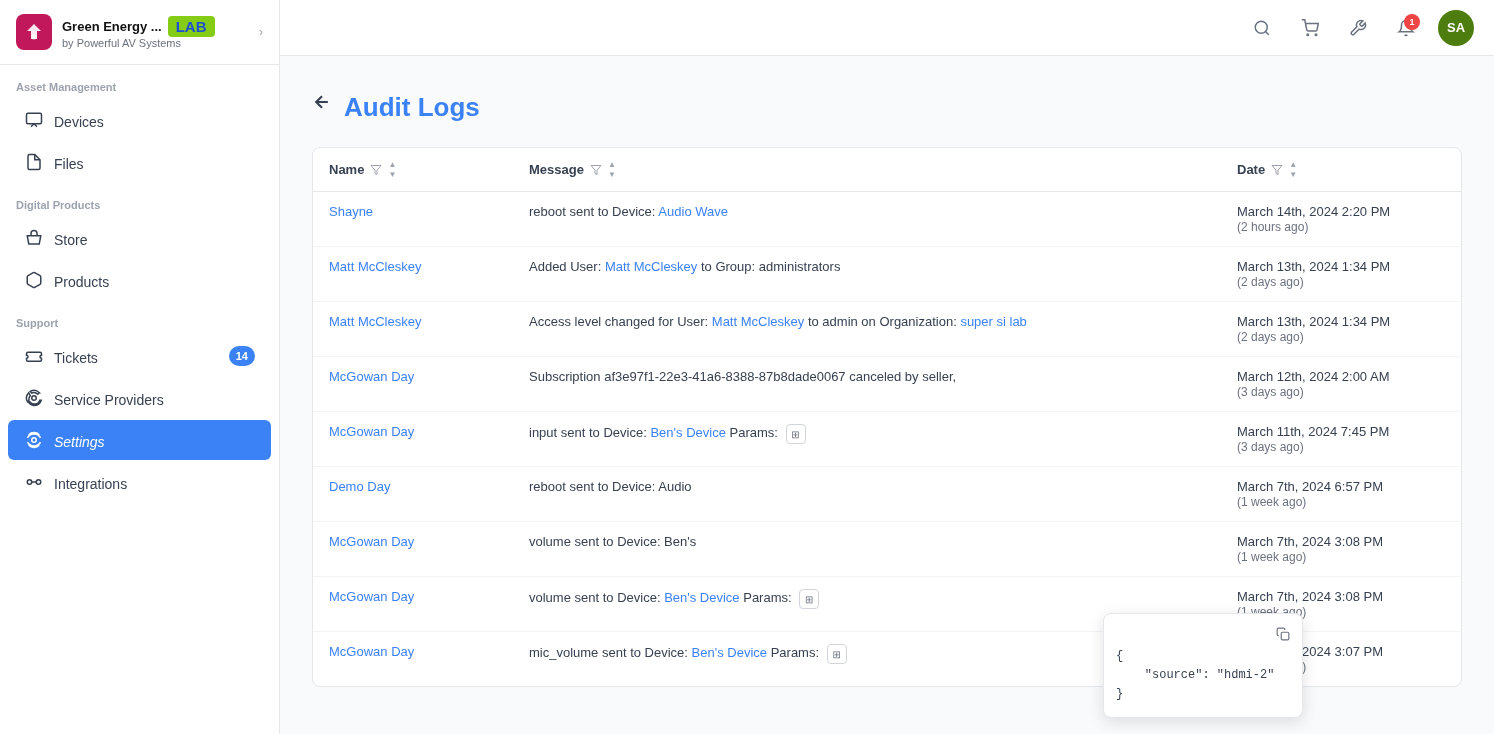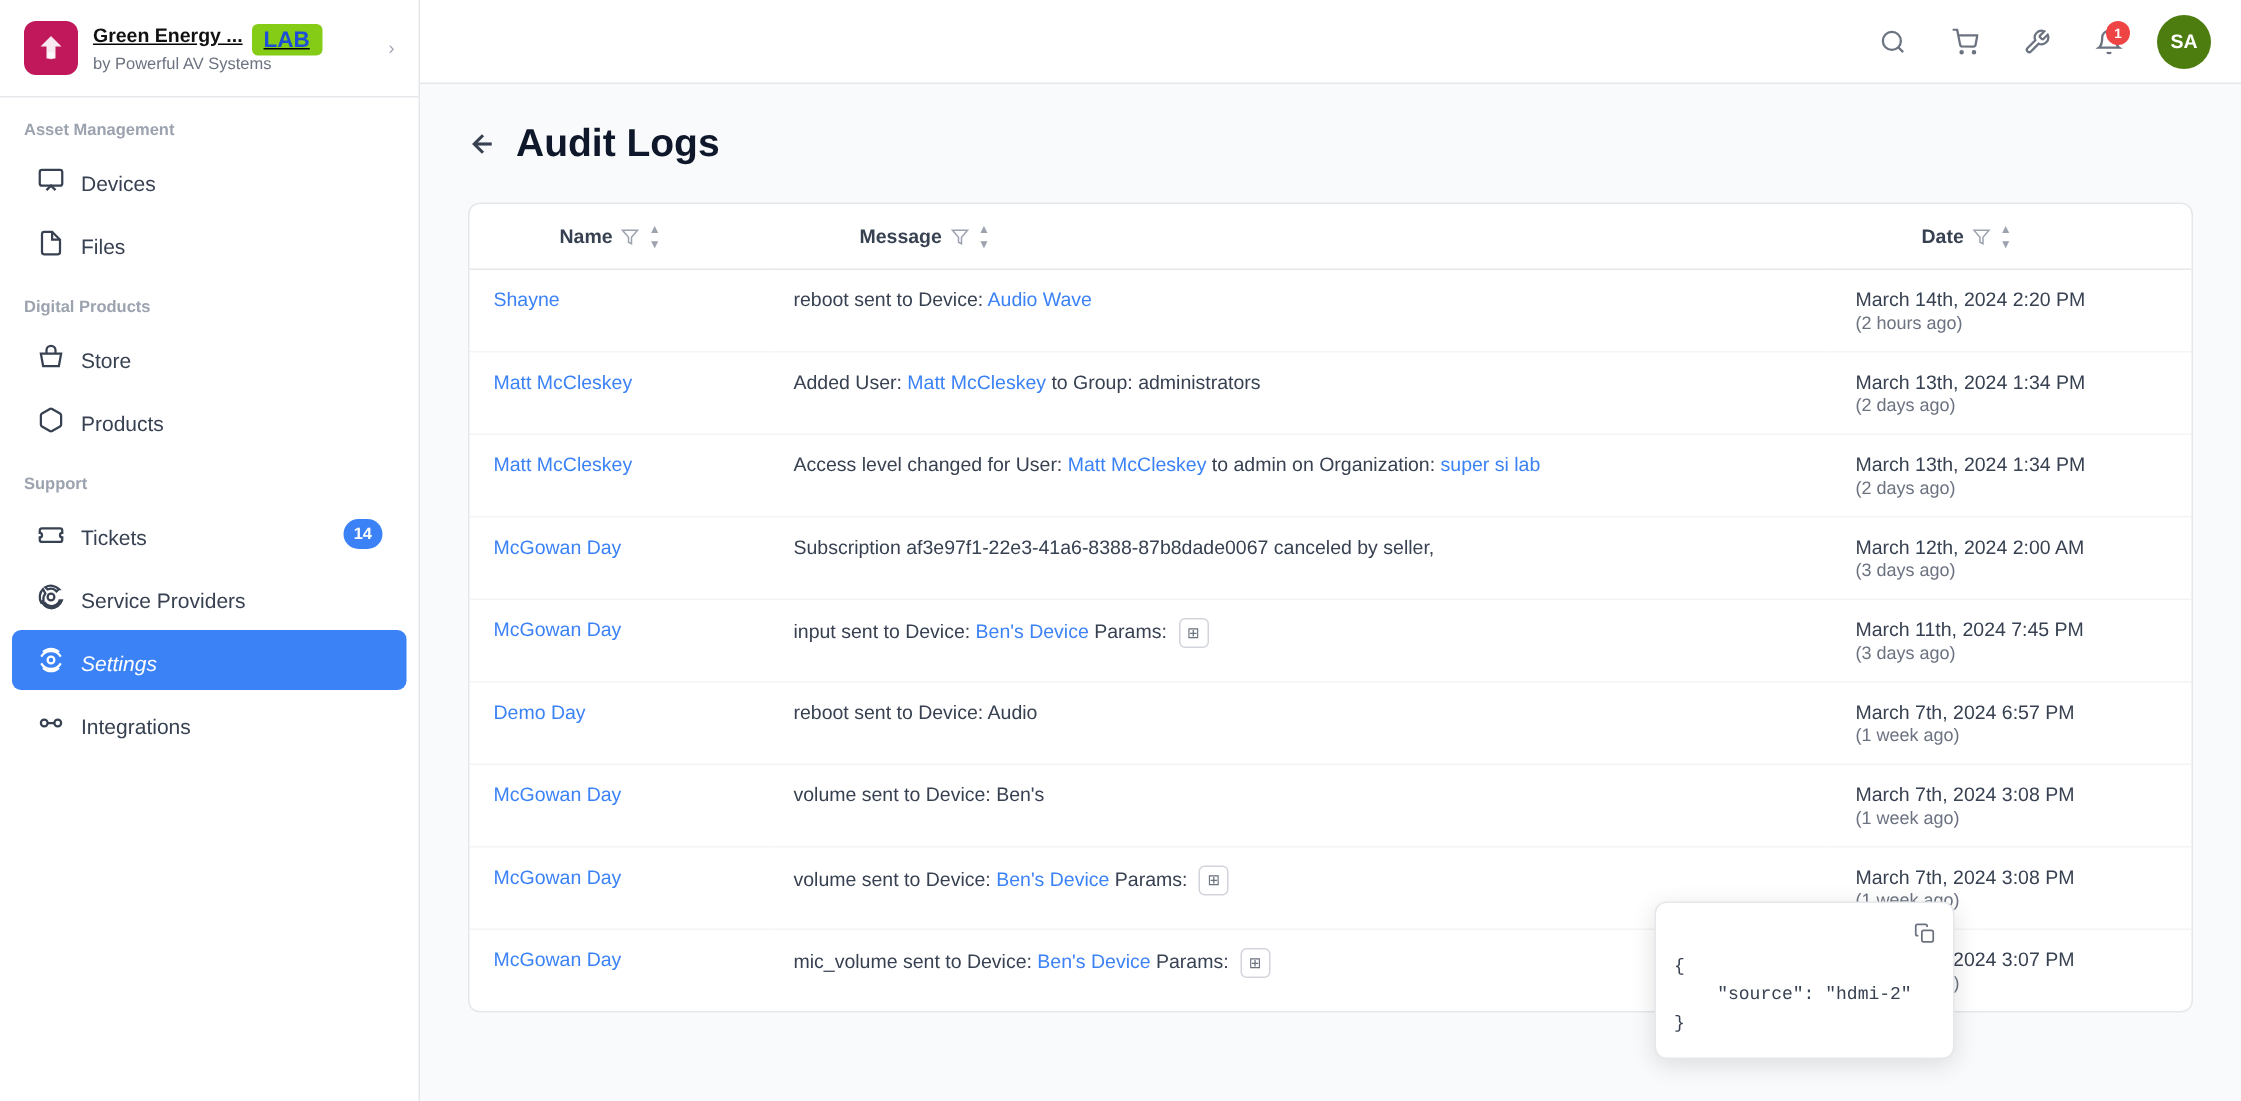--- a/index.html
+++ b/index.html
@@ -205,21 +205,22 @@
       color: #374151;
       font-size: 18px;
       cursor: pointer;
       display: flex;
       align-items: center;
     }
 
     .page-title {
       font-size: 26px;
       font-weight: 600;
-      color: #0f172a;
+      color: #3b82f6;
+      margin-top: 12px;
     }
 
     
     .table-container {
       background: #fff;
       border: 1px solid #e5e7eb;
       border-radius: 8px;
       overflow: visible;
       position: relative;
     }
@@ -236,21 +237,20 @@
       font-weight: 600;
       color: #374151;
       border-bottom: 1px solid #e5e7eb;
       white-space: nowrap;
     }
 
     .th-inner {
       display: flex;
       align-items: center;
       gap: 6px;
-      margin-left: 44px;
     }
 
     .sort-icons {
       display: flex;
       flex-direction: column;
       gap: 1px;
       color: #9ca3af;
       font-size: 8px;
     }
 
@@ -340,21 +340,21 @@
 
 <div class="sidebar">
   <div class="sidebar-header">
     <div class="logo-icon">
       <svg width="22" height="22" viewBox="0 0 22 22" fill="none">
         <path d="M11 3L4 10h4v8h6v-8h4L11 3z" fill="white" opacity="0.9"></path>
         <circle cx="11" cy="16" r="2.5" fill="white" opacity="0.7"></circle>
       </svg>
     </div>
     <div class="sidebar-header-text">
-      <div style="display:flex; align-items:flex-start; gap:6px;text-decoration:underline;">
+      <div style="display:flex; align-items:center; gap:6px;">
         <span class="sidebar-title">Green Energy ...</span>
         <span class="lab-badge">LAB</span>
       </div>
       <span class="sidebar-subtitle">by Powerful AV Systems</span>
     </div>
     <span class="chevron-icon">›</span>
   </div>
 
   <div class="sidebar-section-label">Asset Management</div>
 

